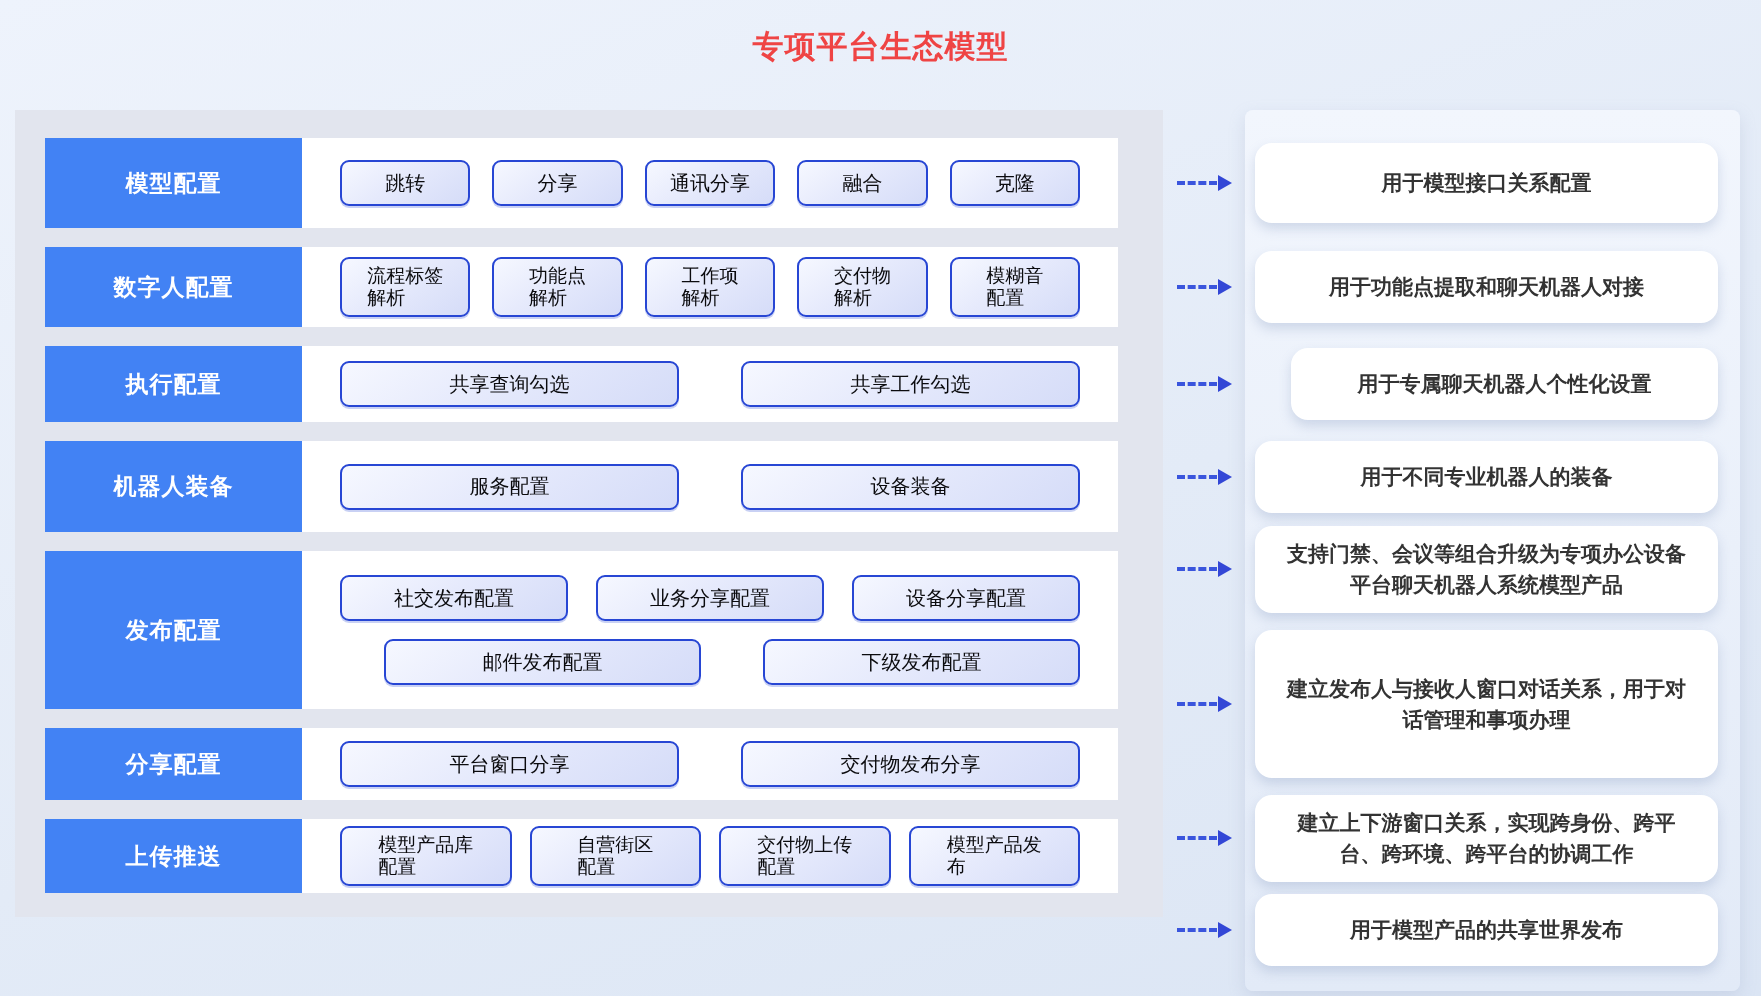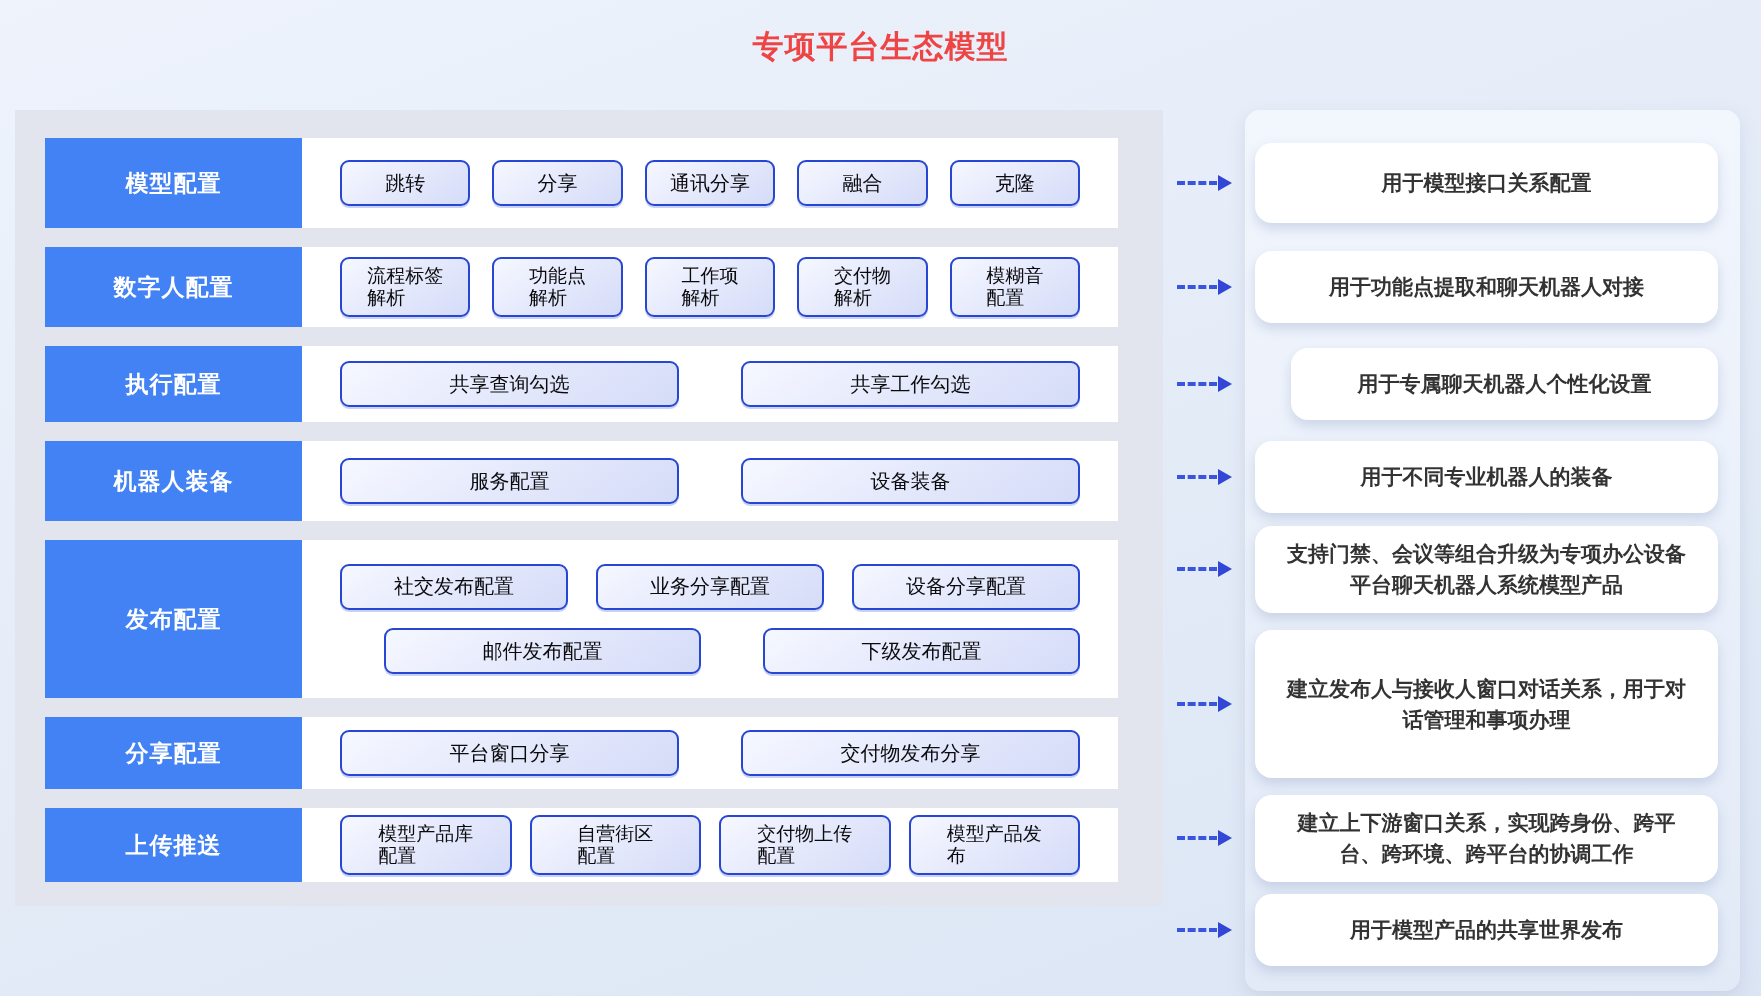--- a/index.html
+++ b/index.html
@@ -58,21 +58,21 @@
   .arrow .dash{width:40px;height:0;border-top:4px dashed #3a55dd;}
   .arrow .head{
     width:0;height:0;margin-left:1px;
     border-top:8px solid transparent;border-bottom:8px solid transparent;
     border-left:14px solid #3347d6;
   }
   
   .right-panel{
     width:495px;flex:none;box-sizing:border-box;
     background:linear-gradient(180deg,#f2f6fd 0%,#e2eaf7 100%);
-    border-radius:15px;
+    border-radius:8px;
     padding:28px 22px 24px 10px;
     display:flex;flex-direction:column;gap:19px;
     box-shadow:0 6px 16px rgba(150,165,195,.25);
   }
   .desc-slot{display:flex;align-items:center;justify-content:center;}
   .desc-card{
     width:100%;min-height:72px;box-sizing:border-box;
     background:#ffffff;border-radius:17px;
     display:flex;align-items:center;justify-content:center;
     padding:12px 24px;
@@ -119,33 +119,33 @@
         </div>
         <div class="eco-row" style="height: 76px;">
           <div class="cat-label">执行配置</div>
           <div class="row-body">
             <div class="btn-line" style="gap: 62px;">
               <div class="feature-btn">共享查询勾选</div>
               <div class="feature-btn">共享工作勾选</div>
             </div>
           </div>
         </div>
-        <div class="eco-row" style="height: 80px;">
+        <div class="eco-row" style="height: 91px;">
           <div class="cat-label">机器人装备</div>
           <div class="row-body">
             <div class="btn-line" style="gap: 62px;">
               <div class="feature-btn">服务配置</div>
               <div class="feature-btn">设备装备</div>
             </div>
           </div>
         </div>
         <div class="eco-row" style="height: 158px;">
           <div class="cat-label">发布配置</div>
           <div class="row-body">
-            <div class="btn-line" style="gap: 28px; font-family: Liberation Mono, monospace;">
+            <div class="btn-line" style="gap: 28px;">
               <div class="feature-btn">社交发布配置</div>
               <div class="feature-btn">业务分享配置</div>
               <div class="feature-btn">设备分享配置</div>
             </div>
             <div class="btn-line" style="gap: 62px; padding-left: 44px;">
               <div class="feature-btn">邮件发布配置</div>
               <div class="feature-btn">下级发布配置</div>
             </div>
           </div>
         </div>

